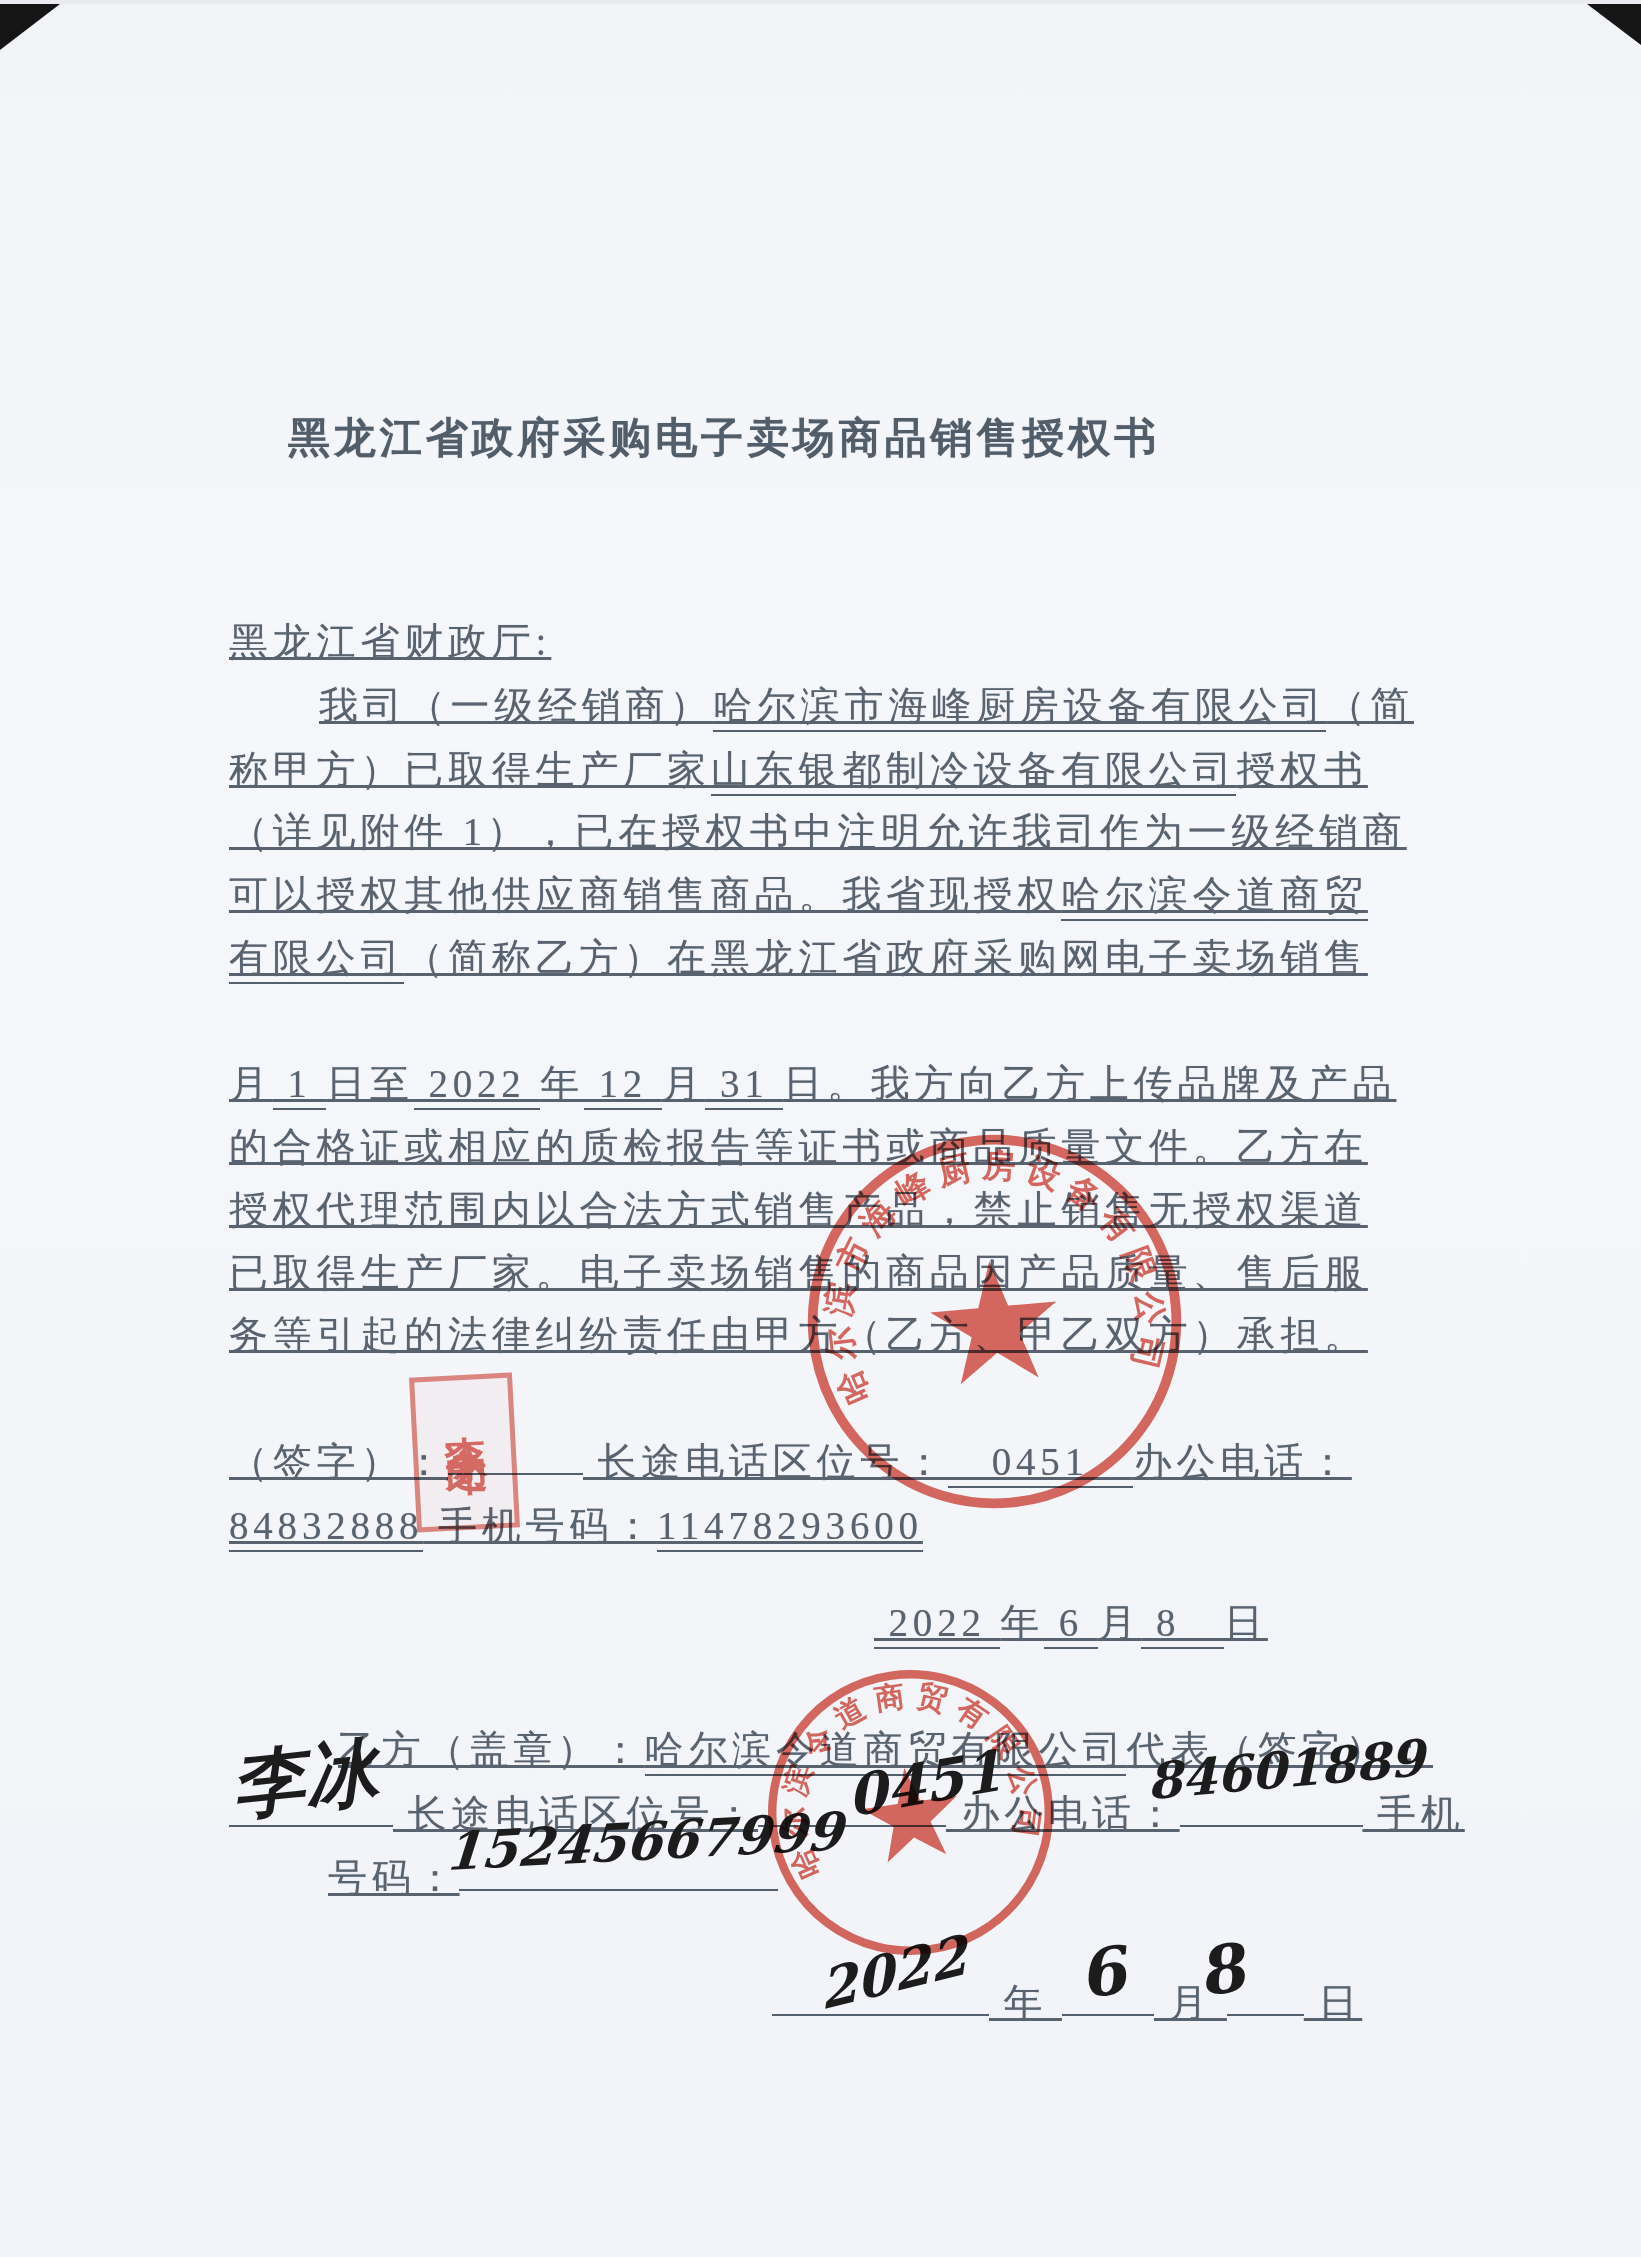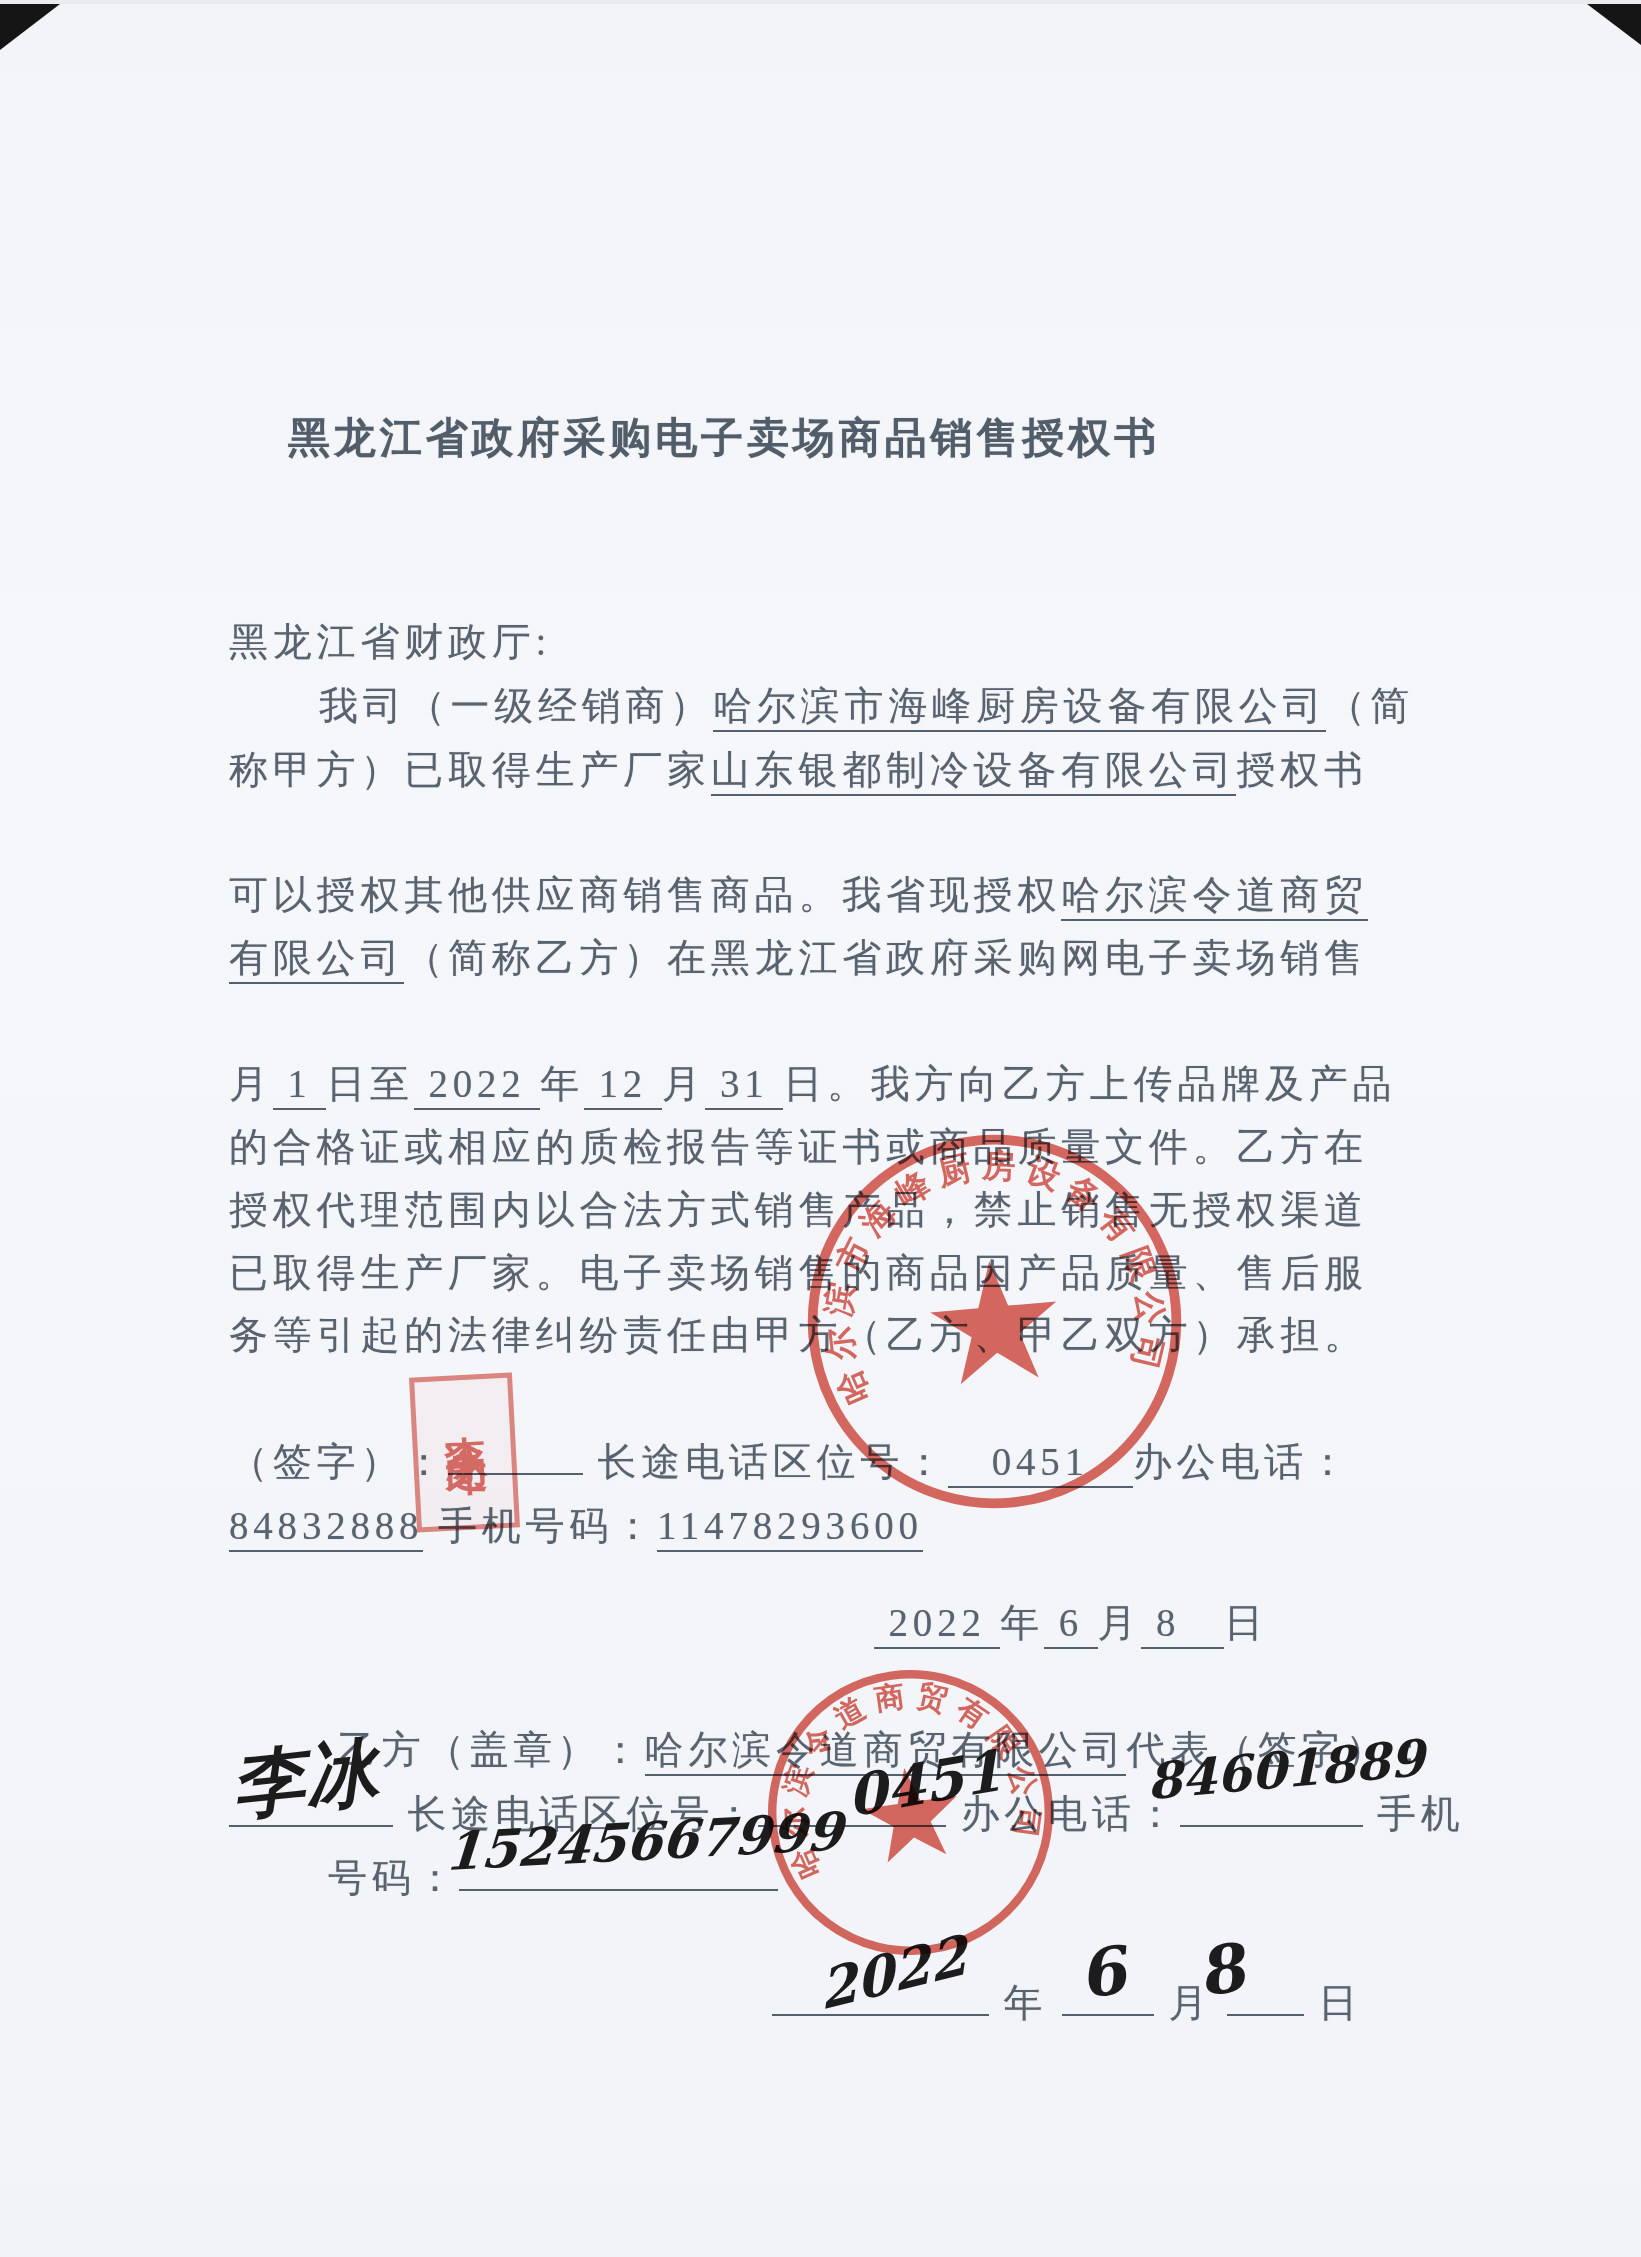--- a/index.html
+++ b/index.html
@@ -6,21 +6,21 @@
   body{background:#e9ebee;font-family:"Liberation Serif","DejaVu Serif",serif;}
   .page{position:relative;width:1641px;height:2257px;margin:4px auto;overflow:hidden;
         background:linear-gradient(180deg,#f2f4f8 0%,#f6f7fb 35%,#f3f5f9 70%,#f1f3f8 100%);}
   .corner{position:absolute;background:#151515;}
   .corner.tl{left:0;top:0;width:60px;height:46px;clip-path:polygon(0 0,100% 0,0 100%);}
   .corner.tr{left:1587px;top:0;width:54px;height:41px;clip-path:polygon(0 0,100% 0,100% 100%);}
   .title{position:absolute;top:406px;left:0;width:1448px;text-align:center;
          font-size:42px;font-weight:bold;letter-spacing:3.9px;color:#525d6a;
          text-shadow:0 0 1px rgba(82,93,106,.45);}
   .line{position:absolute;font-size:39px;letter-spacing:4.8px;color:#59636f;white-space:pre;
-        text-shadow:0 0 1px rgba(89,99,111,.4);line-height:1.25;}
+        text-shadow:0 0 1px rgba(89,99,111,.4);line-height:1.25;text-decoration:underline;}
   .line .u{border-bottom:2.9px solid #55606e;padding-bottom:2.9px;}
   .line .blank{display:inline-block;text-align:center;}
   .hw{position:absolute;color:#1c1c1c;font-family:"DejaVu Serif",serif;font-style:italic;
       font-weight:bold;white-space:pre;transform-origin:left bottom;}
   .stamp{position:absolute;mix-blend-mode:multiply;opacity:.82;}
   .stamp svg{display:block;}
   .seal-sq{position:absolute;width:93px;height:145px;border:5.8px solid rgba(214,74,62,.8);
            transform:rotate(-3deg);display:flex;align-items:center;justify-content:center;
            mix-blend-mode:multiply;opacity:.8;background:rgba(230,120,110,.07);}
   .seal-sq-text{writing-mode:vertical-rl;font-size:42px;line-height:1.08;height:102px;
@@ -32,20 +32,21 @@
 <div class="page">
 
   <div class="corner tl"></div>
   <div class="corner tr"></div>
 
   <div class="title">黑龙江省政府采购电子卖场商品销售授权书</div>
 
   <div class="line" style="top:614px;left:229px"><span>黑龙江省财政厅:</span></div>
   <div class="line" style="top:678px;left:319px"><span>我司（一级经销商）</span><span class="u">哈尔滨市海峰厨房设备有限公司</span><span>（简</span></div>
   <div class="line" style="top:742px;left:229px"><span>称甲方）已取得生产厂家</span><span class="u">山东银都制冷设备有限公司</span><span>授权书</span></div>
+  <div class="line" style="top:804px;left:229px"><span>（详见附件 1），已在授权书中注明允许我司作为一级经销商</span></div>
   <div class="line" style="top:867px;left:229px"><span>可以授权其他供应商销售商品。我省现授权</span><span class="u">哈尔滨令道商贸</span></div>
   <div class="line" style="top:930px;left:229px"><span class="u">有限公司</span><span>（简称乙方）在黑龙江省政府采购网电子卖场销售</span></div>
   <div class="line" style="top:1056px;left:229px"><span>月</span><span class="u"> 1 </span><span>日至</span><span class="u"> 2022 </span><span>年</span><span class="u"> 12 </span><span>月</span><span class="u"> 31 </span><span>日。我方向乙方上传品牌及产品</span></div>
   <div class="line" style="top:1119px;left:229px"><span>的合格证或相应的质检报告等证书或商品质量文件。乙方在</span></div>
   <div class="line" style="top:1182px;left:229px"><span>授权代理范围内以合法方式销售产品，禁止销售无授权渠道</span></div>
   <div class="line" style="top:1245px;left:229px"><span>已取得生产厂家。电子卖场销售的商品因产品质量、售后服</span></div>
   <div class="line" style="top:1307px;left:229px"><span>务等引起的法律纠纷责任由甲方（乙方、甲乙双方）承担。</span></div>
   <div class="line" style="top:1434px;left:229px"><span>（签字）：</span><span class="u blank" style="width: 135px;"></span><span> 长途电话区位号：</span><span class="u">　0451　</span><span>办公电话：</span></div>
   <div class="line" style="top:1498px;left:229px"><span class="u">84832888</span><span> 手机号码：</span><span class="u">11478293600</span></div>
   <div class="line" style="top:1595px;left:874px"><span class="u"> 2022 </span><span>年</span><span class="u"> 6 </span><span>月</span><span class="u"> 8　</span><span>日</span></div>

